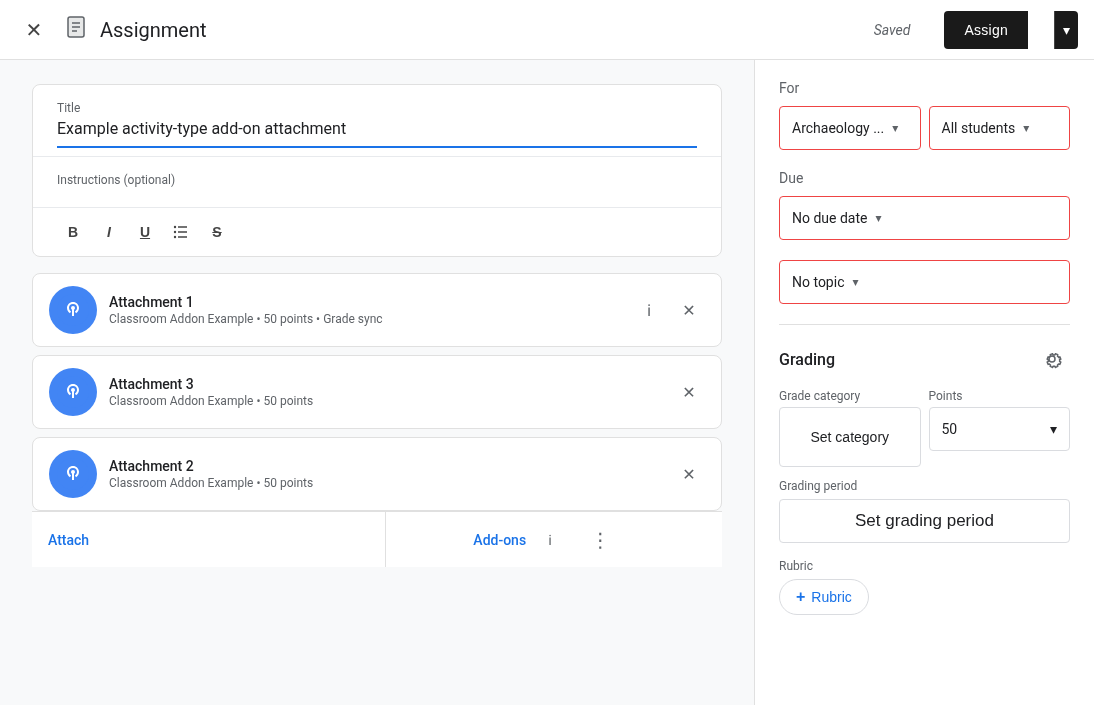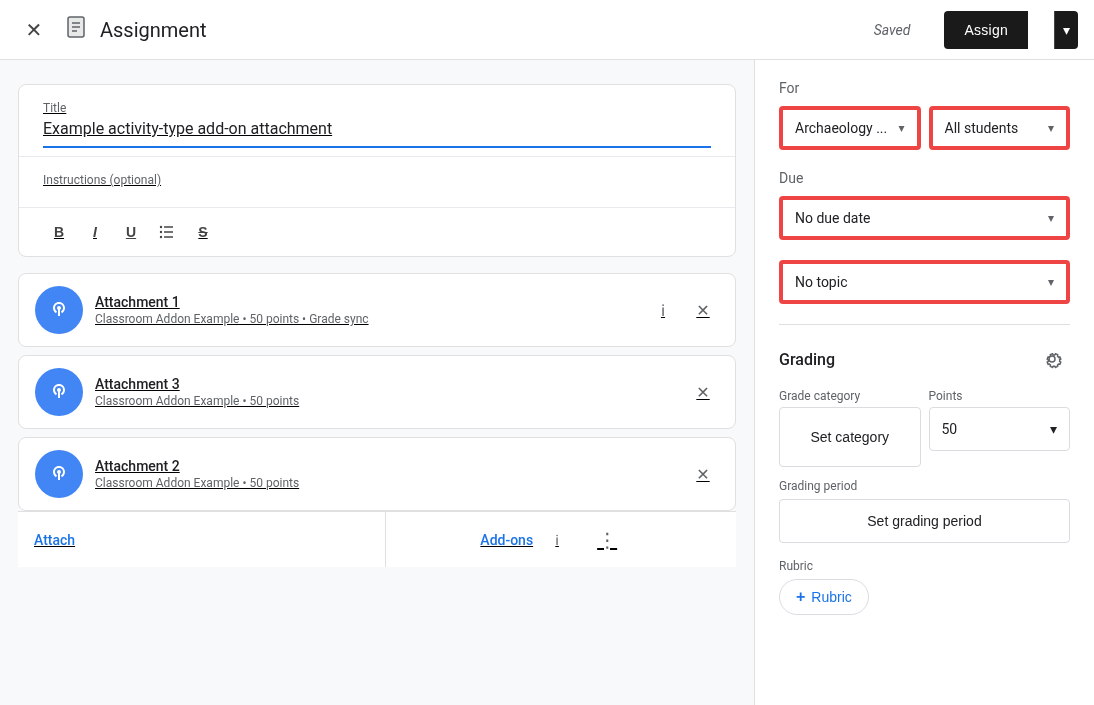--- a/index.html
+++ b/index.html
@@ -83,24 +83,23 @@
     }
     
     .main {
       display: flex;
       flex: 1;
       overflow: hidden;
     }
     
     .left-panel {
       flex: 1;
-      padding: 24px 18px;
+      padding: 24px 32px;
       overflow-y: auto;
       background: #f8f9fa;
-      text-decoration: underline;
     }
     .assignment-card {
       background: #fff;
       border-radius: 8px;
       border: 1px solid #e0e0e0;
       padding: 0;
       overflow: hidden;
     }
     .title-section {
       padding: 16px 24px 8px;
@@ -278,30 +277,30 @@
       color: #5f6368;
       margin-bottom: 10px;
       font-weight: 400;
     }
     .dropdown-row {
       display: flex;
       gap: 8px;
     }
     .dropdown-field {
       height: 44px;
-      border: 4px solid #ef4444;
+      border: 1px solid #ef4444;
       border-radius: 4px;
       padding: 0 12px;
       font-size: 14px;
       color: #202124;
       background: #fff;
       cursor: pointer;
       display: flex;
       align-items: center;
-      justify-content: space-between;
+      justify-content: flex-start;
       position: relative;
     }
     .dropdown-field.full { width: 100%; }
     .dropdown-chevron {
       font-size: 12px;
       color: #5f6368;
       margin-left: 8px;
     }
     .section-divider {
       height: 1px;
@@ -375,21 +374,21 @@
       font-size: 12px;
       color: #5f6368;
       margin-bottom: 6px;
     }
     .set-grading-btn {
       width: 100%;
       height: 44px;
       border: 1px solid #dadce0;
       border-radius: 4px;
       background: #fff;
-      font-size: 14px;
+      font-size: 17px;
       color: #202124;
       cursor: pointer;
       font-weight: 400;
     }
     .rubric-label {
       font-size: 12px;
       color: #5f6368;
       margin-bottom: 6px;
     }
     .rubric-btn {

